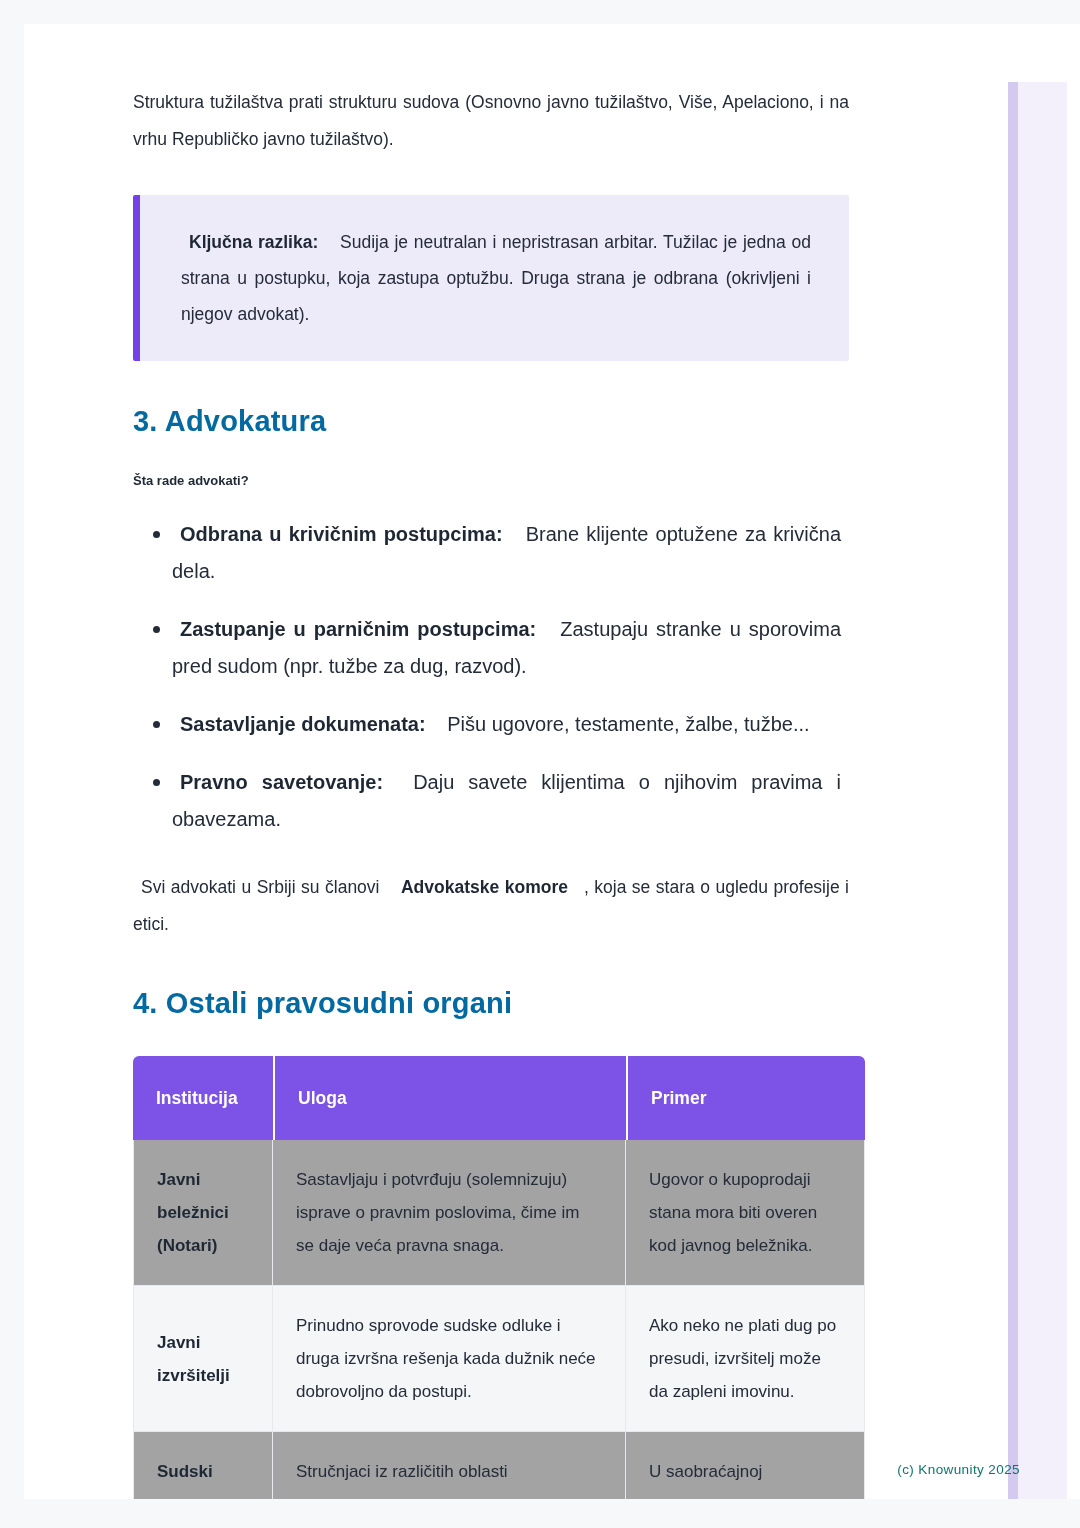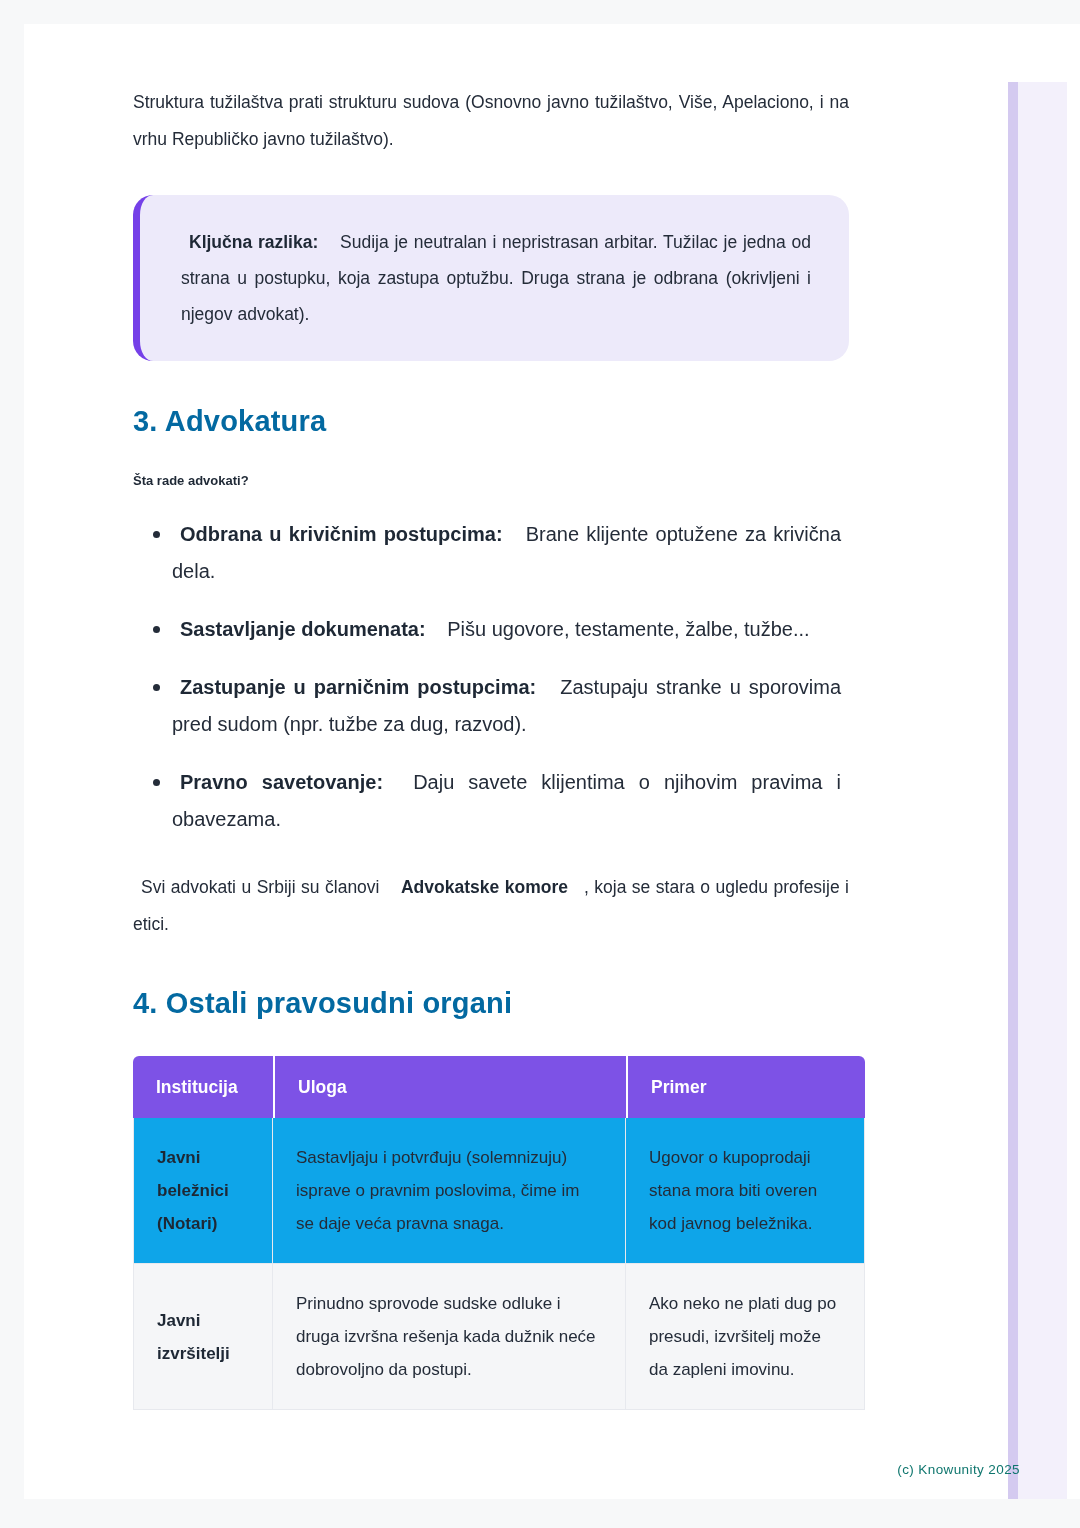--- a/index.html
+++ b/index.html
@@ -39,21 +39,21 @@
   .para {
     font-size: 17.5px;
     line-height: 37px;
     text-align: justify;
     color: #242c39;
   }
   .callout {
     margin-top: 37px;
     background: #edeafa;
     border-left: 7px solid #7540e8;
-    border-radius: 20px;
+    border-radius: 2px;
     padding: 21px 30px 21px 33px;
   }
   .callout .para { line-height: 36px; }
   h2.section-heading {
     margin-top: 44px;
     font-size: 29px;
     font-weight: 700;
     color: #0369a1;
     letter-spacing: 0.2px;
   }
@@ -95,35 +95,35 @@
   }
   .org-table col.c1 { width: 140px; }
   .org-table col.c2 { width: 353px; }
   .org-table col.c3 { width: 239px; }
   .org-table th {
     background: #7d52e6;
     color: #ffffff;
     font-weight: 700;
     font-size: 17.5px;
     text-align: left;
-    height: 62px;
+    height: 84px;
     padding: 8px 23px;
     vertical-align: middle;
   }
   .org-table th + th { border-left: 2px solid #ffffff; }
   .org-table th:first-child { border-top-left-radius: 6px; }
   .org-table th:last-child { border-top-right-radius: 6px; }
   .org-table td {
     font-size: 17px;
     line-height: 33px;
     padding: 23px 23px;
     vertical-align: middle;
     border-bottom: 1px solid #e7e9ee;
     border-right: 1px solid #e7e9ee;
-    background: #0ea5e9;
+    background: #a3a3a3;
   }
   .org-table td:first-child {
     border-left: 1px solid #e7e9ee;
     font-weight: 700;
     color: #1e2835;
   }
   .org-table tbody tr.striped td { background: #f5f6f8; }
   .copyright {
     position: absolute;
     right: 68px;
@@ -150,22 +150,22 @@
       <p class="para"><b>Ključna razlika:</b> <span>Sudija je neutralan i nepristrasan arbitar. Tužilac je jedna od strana u postupku, koja zastupa optužbu. Druga strana je odbrana (okrivljeni i njegov advokat).</span></p>
     </div>
 
     <h2 class="section-heading">3. Advokatura</h2>
 
 
     <h3 class="sub-heading">Šta rade advokati?</h3>
 
     <ul class="advocate-list">
       <li><b>Odbrana u krivičnim postupcima:</b> <span>Brane klijente optužene za krivična dela.</span></li>
+      <li><b>Zastupanje u parničnim postupcima:</b> <span>Zastupaju stranke u sporovima pred sudom (npr. tužbe za dug, razvod).</span></li>
       <li><b>Sastavljanje dokumenata:</b> <span>Pišu ugovore, testamente, žalbe, tužbe...</span></li>
-      <li><b>Zastupanje u parničnim postupcima:</b> <span>Zastupaju stranke u sporovima pred sudom (npr. tužbe za dug, razvod).</span></li>
       <li><b>Pravno savetovanje:</b> <span>Daju savete klijentima o njihovim pravima i obavezama.</span></li>
     </ul>
 
     <p class="para closing"><span>Svi advokati u Srbiji su članovi</span> <b>Advokatske komore</b><span>, koja se stara o ugledu profesije i etici.</span></p>
 
     <h2 class="section-heading">4. Ostali pravosudni organi</h2>
 
     <table class="org-table">
       <colgroup>
           <col class="c1">
@@ -183,19 +183,24 @@
         <tr>
           <td>Javni beležnici (Notari)</td>
           <td>Sastavljaju i potvrđuju (solemnizuju) isprave o pravnim poslovima, čime im se daje veća pravna snaga.</td>
           <td>Ugovor o kupoprodaji stana mora biti overen kod javnog beležnika.</td>
         </tr>
         <tr class="striped">
           <td>Javni izvršitelji</td>
           <td>Prinudno sprovode sudske odluke i druga izvršna rešenja kada dužnik neće dobrovoljno da postupi.</td>
           <td>Ako neko ne plati dug po presudi, izvršitelj može da zapleni imovinu.</td>
         </tr>
+        <tr>
+          <td>Sudski</td>
+          <td>Stručnjaci iz različitih oblasti</td>
+          <td>U saobraćajnoj</td>
+        </tr>
       </tbody>
     </table>
 
   </div>
 </div>
 
 <div class="copyright">(c) Knowunity 2025</div>
 
 </body></html>

